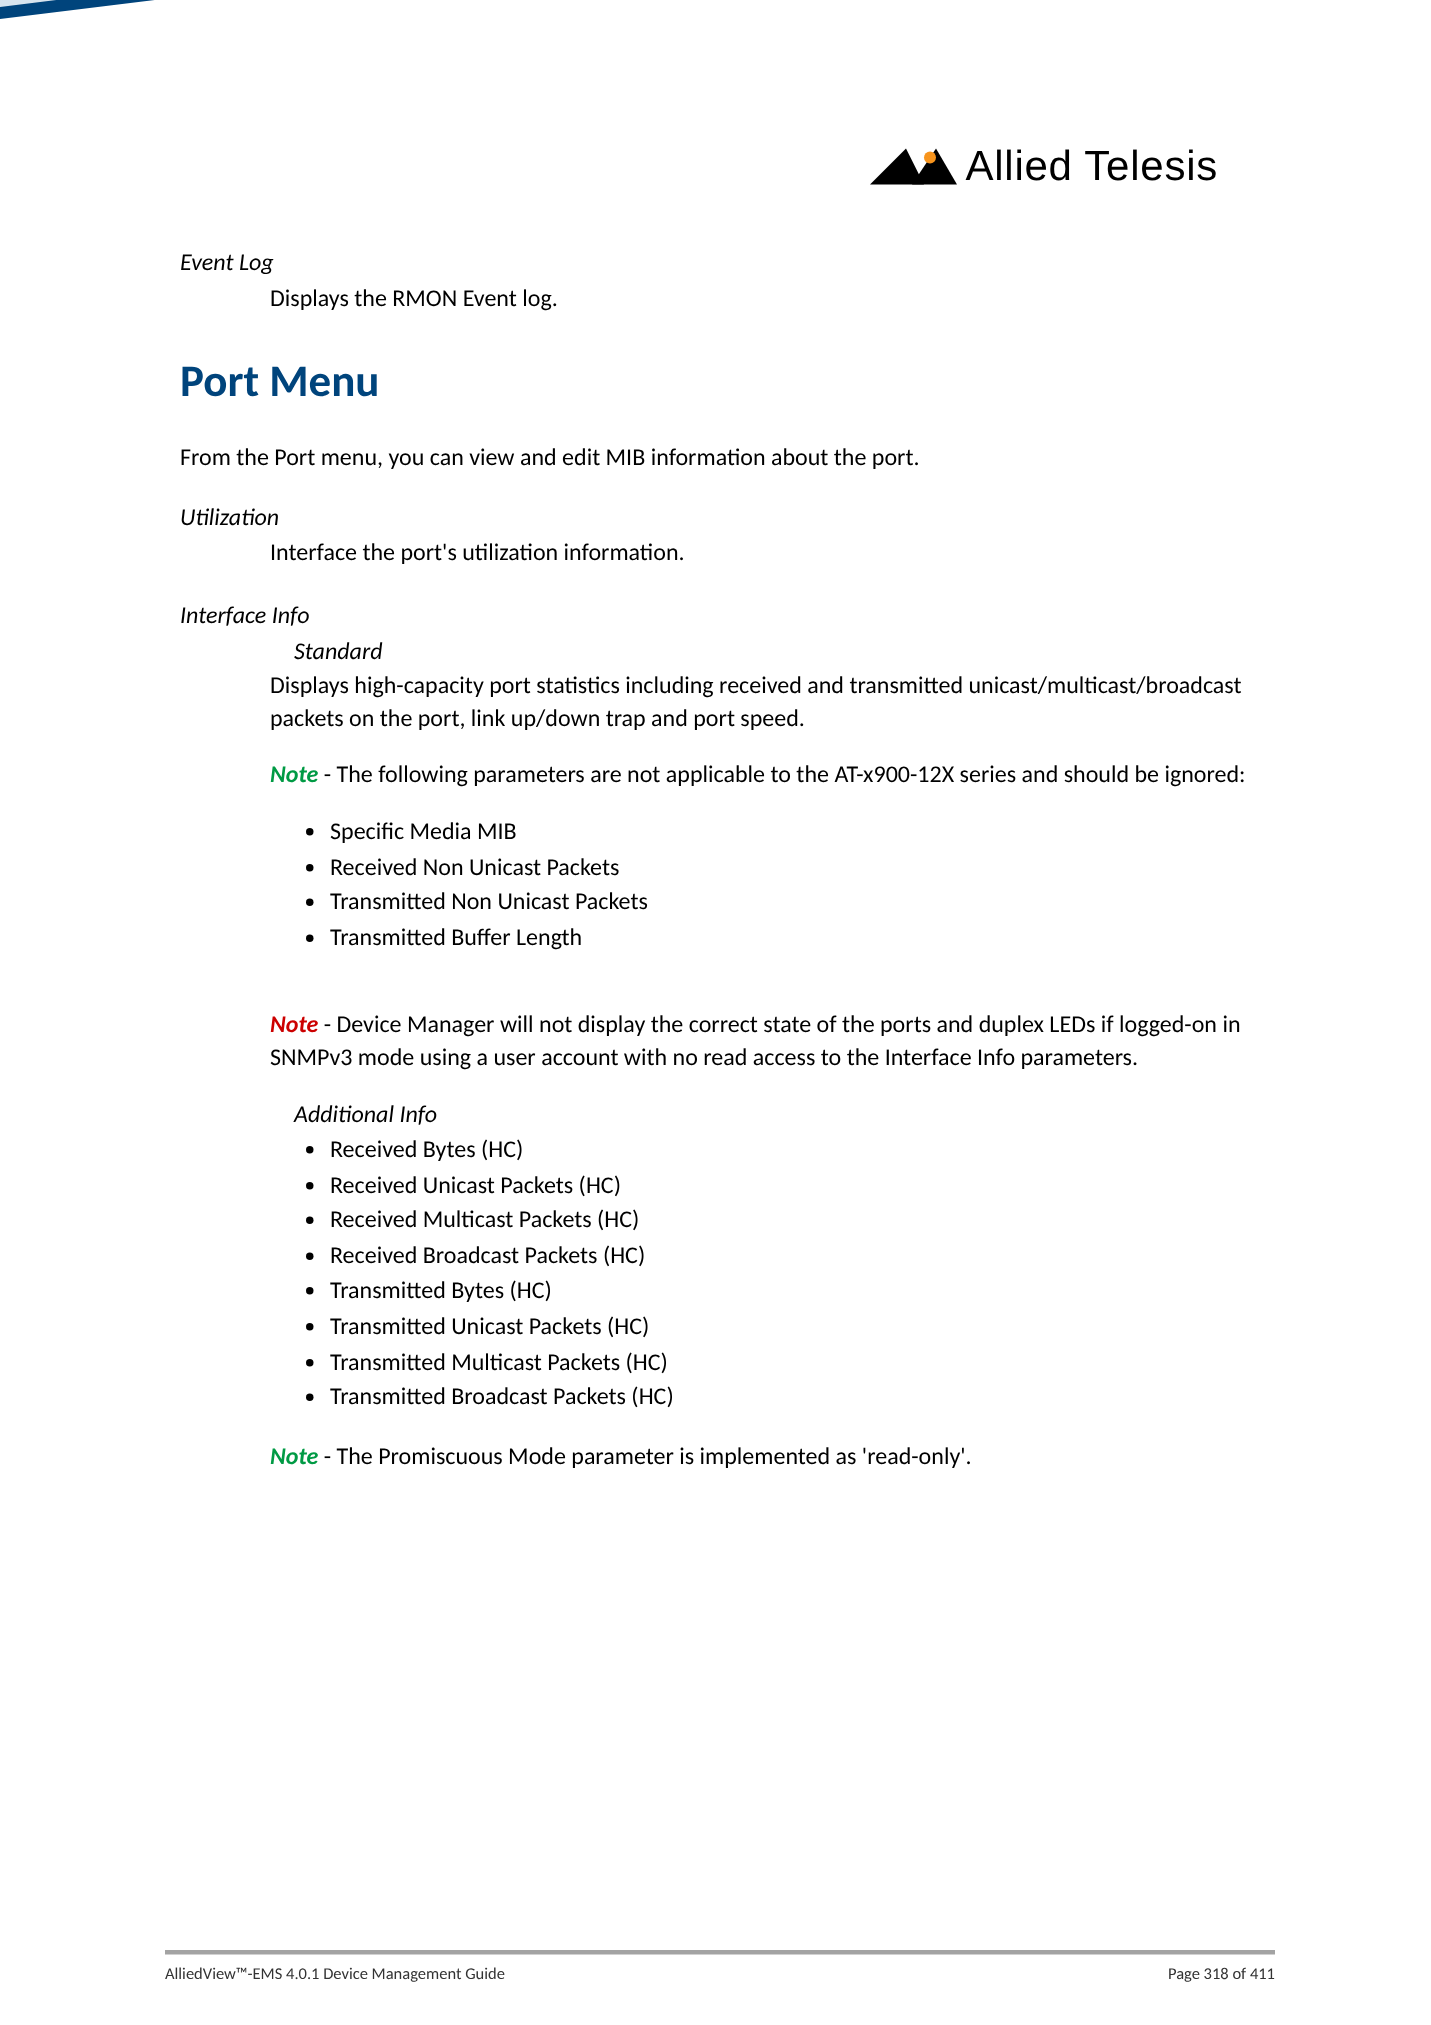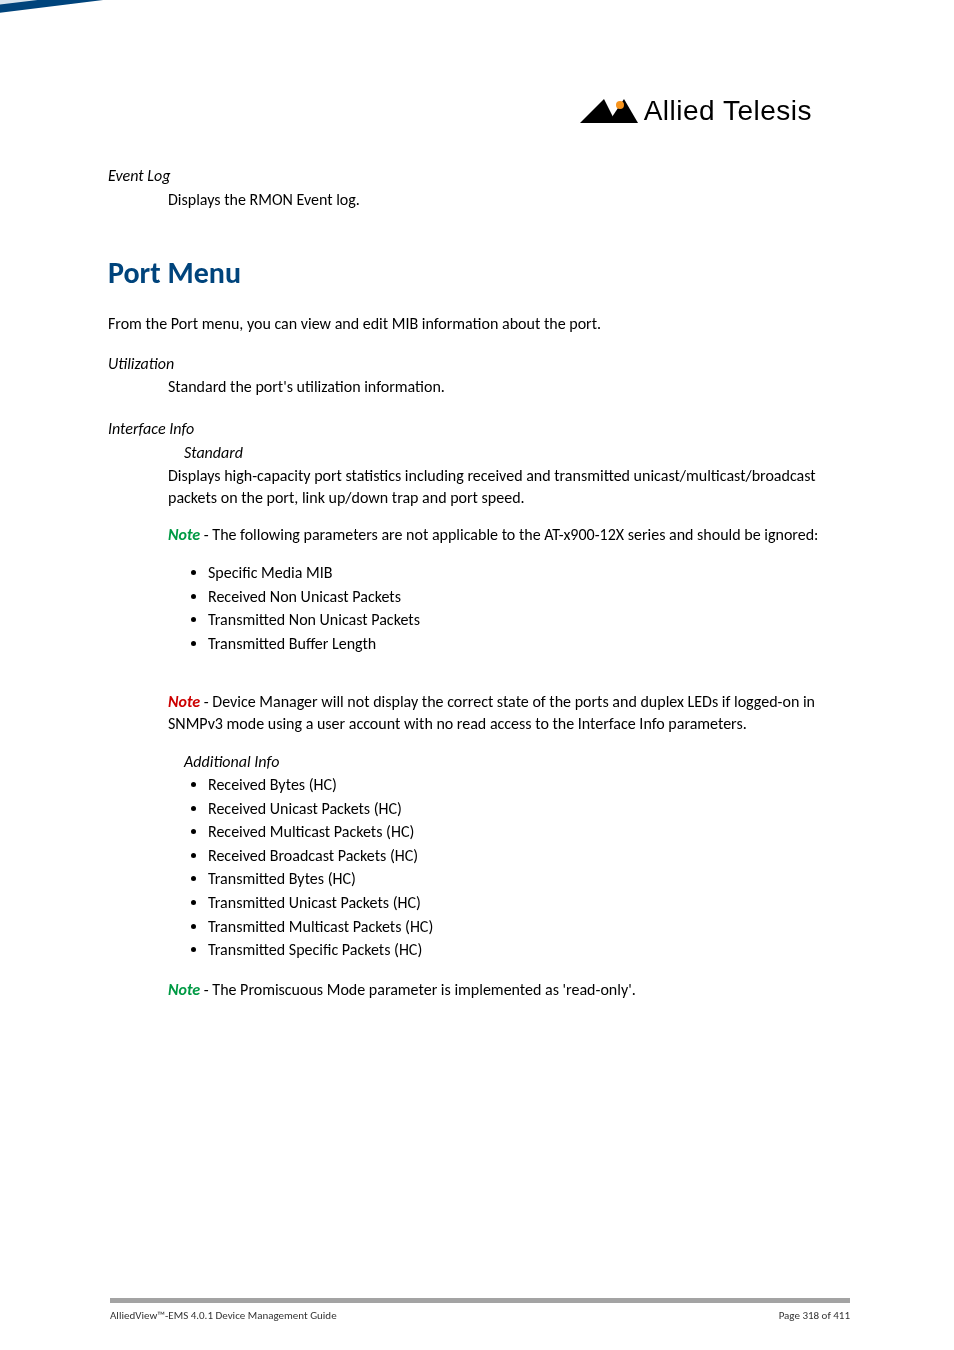--- a/index.html
+++ b/index.html
@@ -56,35 +56,35 @@
   .logo-text {
     font-family: Arial, Helvetica, sans-serif;
     font-size: 28px;
     font-weight: 400;
     letter-spacing: 0.5px;
     color: #000;
   }
   .content {
     position: absolute;
     top: 165px;
-    left: 108px;
+    left: 120px;
     width: 740px;
   }
   .term {
     font-style: italic;
     margin: 0 0 2px 0;
   }
   .def {
     margin: 0 0 20px 60px;
   }
   h2.section {
     color: #00447c;
     font-size: 30px;
     font-weight: 700;
-    margin: 44px 0 22px 0;
+    margin: 26px 0 22px 0;
   }
   p { margin: 0 0 18px 0; line-height: 1.35; }
   .subterm {
     font-style: italic;
     margin: 0 0 2px 76px;
   }
   .subdef {
     margin: 0 0 16px 60px;
     line-height: 1.35;
   }
@@ -101,21 +101,21 @@
   }
   ul.bullets li {
     margin: 2px 0;
     line-height: 1.35;
   }
   .footer {
     position: absolute;
     bottom: 28px;
     left: 110px;
     width: 740px;
-    border-top: 5px solid #a3a3a3;
+    border-top: 3px solid #a3a3a3;
     padding-top: 6px;
     display: flex;
     justify-content: space-between;
     font-size: 11px;
     color: #333;
   }
 </style>
 </head>
 <body>
 
@@ -137,21 +137,21 @@
 <div class="content">
 
   <p class="term">Event Log</p>
   <p class="def">Displays the RMON Event log.</p>
 
   <h2 class="section">Port Menu</h2>
 
   <p>From the Port menu, you can view and edit MIB information about the port.</p>
 
   <p class="term">Utilization</p>
-  <p class="def">Standard the port's utilization information.</p>
+  <p class="def">Interface the port's utilization information.</p>
 
   <p class="term">Interface Info</p>
 
   <p class="subterm">Standard</p>
   <p class="subdef">Displays high-capacity port statistics including received and transmitted unicast/multicast/broadcast packets on the port, link up/down trap and port speed.</p>
 
   <p class="subdef">
     <span class="note-label note-green">Note</span><span> - The following parameters are not applicable to the AT-x900-12X series and should be ignored:</span>
   </p>
 
@@ -172,21 +172,21 @@
 
 
   <ul class="bullets">
     <li>Received Bytes (HC)</li>
     <li>Received Unicast Packets (HC)</li>
     <li>Received Multicast Packets (HC)</li>
     <li>Received Broadcast Packets (HC)</li>
     <li>Transmitted Bytes (HC)</li>
     <li>Transmitted Unicast Packets (HC)</li>
     <li>Transmitted Multicast Packets (HC)</li>
-    <li>Transmitted Specific Packets (HC)</li>
+    <li>Transmitted Broadcast Packets (HC)</li>
   </ul>
 
   <p class="subdef">
     <span class="note-label note-green">Note</span><span> - The Promiscuous Mode parameter is implemented as 'read-only'.</span>
   </p>
 
 </div>
 
 <div class="footer">
   <span>AlliedView™-EMS 4.0.1 Device Management Guide</span>

